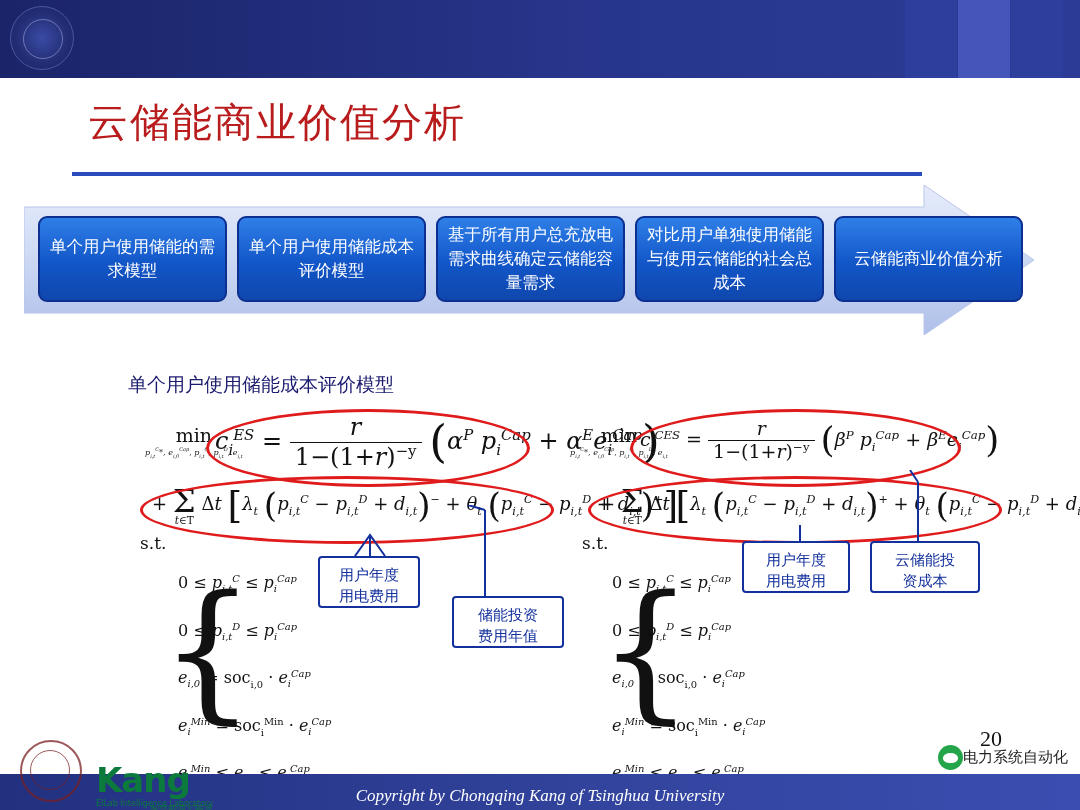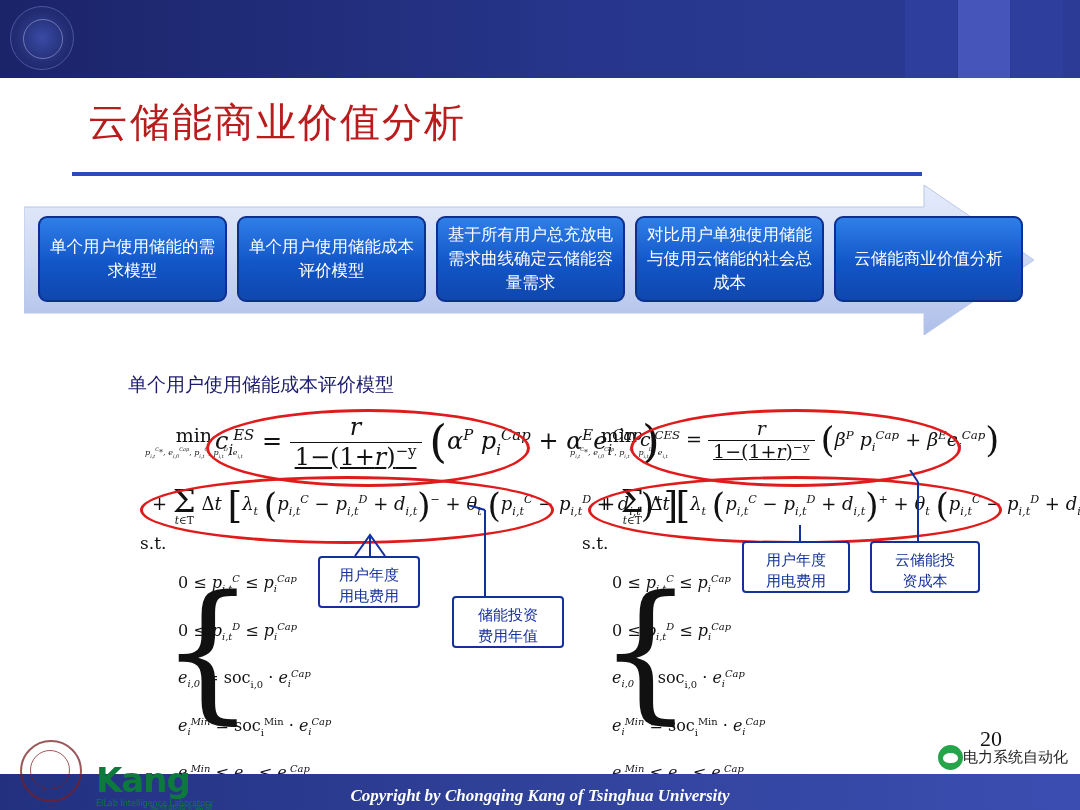--- a/index.html
+++ b/index.html
@@ -129,21 +129,21 @@
   .sup { font-size: 0.62em; vertical-align: super; }
   .sub { font-size: 0.62em; vertical-align: sub; }
 
   .frac {
     display: inline-block;
     vertical-align: middle;
     text-align: center;
     line-height: 1.15;
   }
   .frac .num { display: block; padding: 0 5px; }
-  .frac .den { display: block; border-top: 1px solid #111; padding: 0 5px; text-decoration: underline; }
+  .frac .den { display: block; border-top: 1px solid #111; padding: 0 5px; }
 
   .bigparen {
     font-size: 1.9em;
     vertical-align: middle;
     line-height: 0.8;
   }
   .bigbr {
     font-size: 2.1em;
     vertical-align: middle;
     line-height: 0.8;
@@ -215,21 +215,20 @@
   }
   .copyright {
     position: absolute;
     left: 0; bottom: 4px;
     width: 1080px;
     text-align: center;
     color: #ffffff;
     font-size: 17px;
     font-family: "Liberation Serif", serif;
     font-style: italic;
-    font-weight: bold;
   }
   .seal {
     position: absolute;
     left: 20px; bottom: 8px;
     width: 58px; height: 58px;
     border-radius: 50%;
     border: 2px solid #7a1f22;
     color: #7a1f22;
     opacity: .75;
   }

